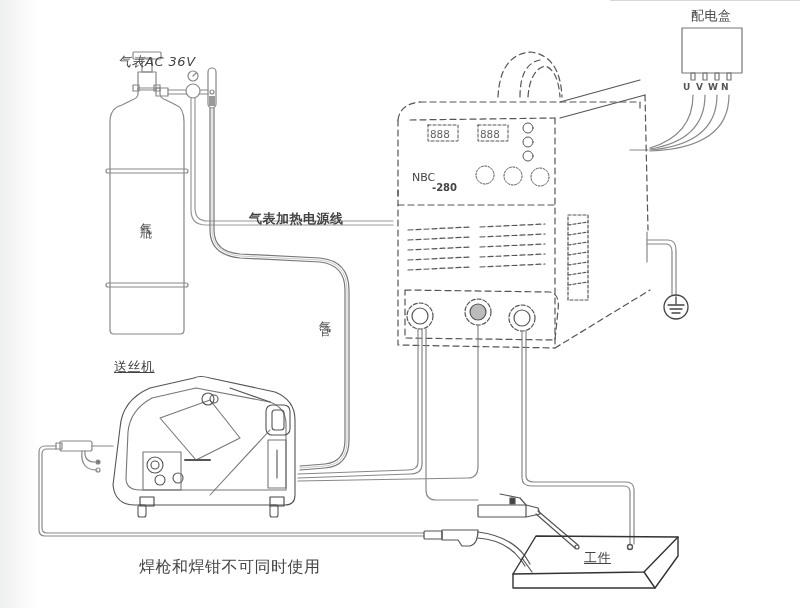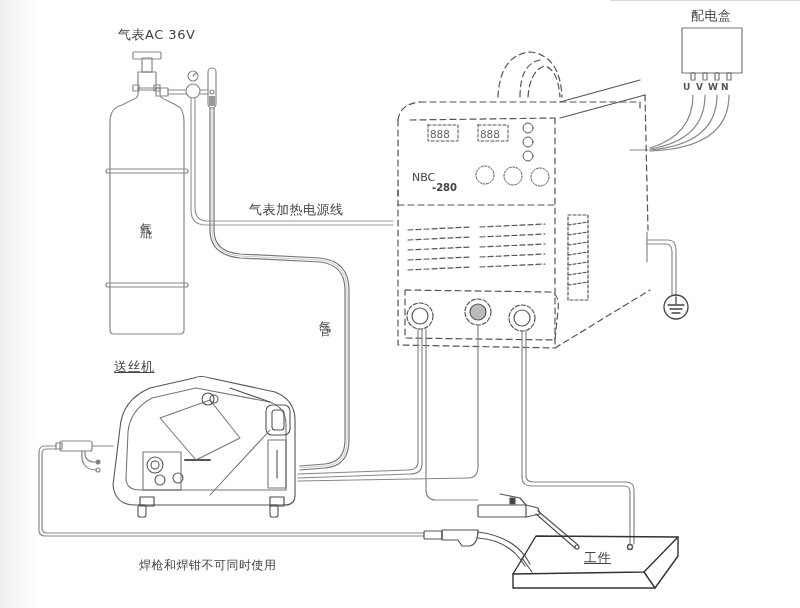--- a/index.html
+++ b/index.html
@@ -231,25 +231,25 @@
     </g>
 
     <g stroke="#333" stroke-width="1.4">
       <path d="M536 536 L678 537 L644 572 L513 574 Z"></path>
       <path d="M513 574 L513 588 L655 588 L678 556 L678 537"></path>
       <path d="M644 572 L655 588"></path>
       <circle cx="630" cy="547" r="2.5" stroke="#555"></circle>
     </g>
   </svg>
 
-  <div class="lbl" style="left:118px; top:26px;">气表AC 36V</div>
+  <div class="lbl" style="left:118px; top:53px;font-style:italic;">气表AC 36V</div>
   <div class="lbl" style="left:691px; top:7px;">配电盒</div>
   <div class="lbl lbl-sm" style="left:683px; top:82px;">U</div>
   <div class="lbl lbl-sm" style="left:696px; top:82px;">V</div>
   <div class="lbl lbl-sm" style="left:708px; top:82px;">W</div>
   <div class="lbl lbl-sm" style="left:721px; top:82px;">N</div>
   <div class="lbl lbl-v" style="left:137px; top:213px; font-size:12px;">气瓶</div>
-  <div class="lbl" style="left:249px; top:201px;">气表加热电源线</div>
+  <div class="lbl" style="left:249px; top:210px;font-weight:bold;">气表加热电源线</div>
   <div class="lbl lbl-v" style="left:316px; top:311px; font-size:12px;">气管</div>
   <div class="lbl" style="left:114px; top:358px;text-decoration:underline;">送丝机</div>
   <div class="lbl" style="left:584px; top:549px;text-decoration:underline;">工件</div>
-  <div class="lbl" style="left:139px; top:557px; font-size:12px;">焊枪和焊钳不可同时使用</div>
+  <div class="lbl" style="left:139px; top:557px; font-size:16px;">焊枪和焊钳不可同时使用</div>
 </div>
 
 </body></html>

